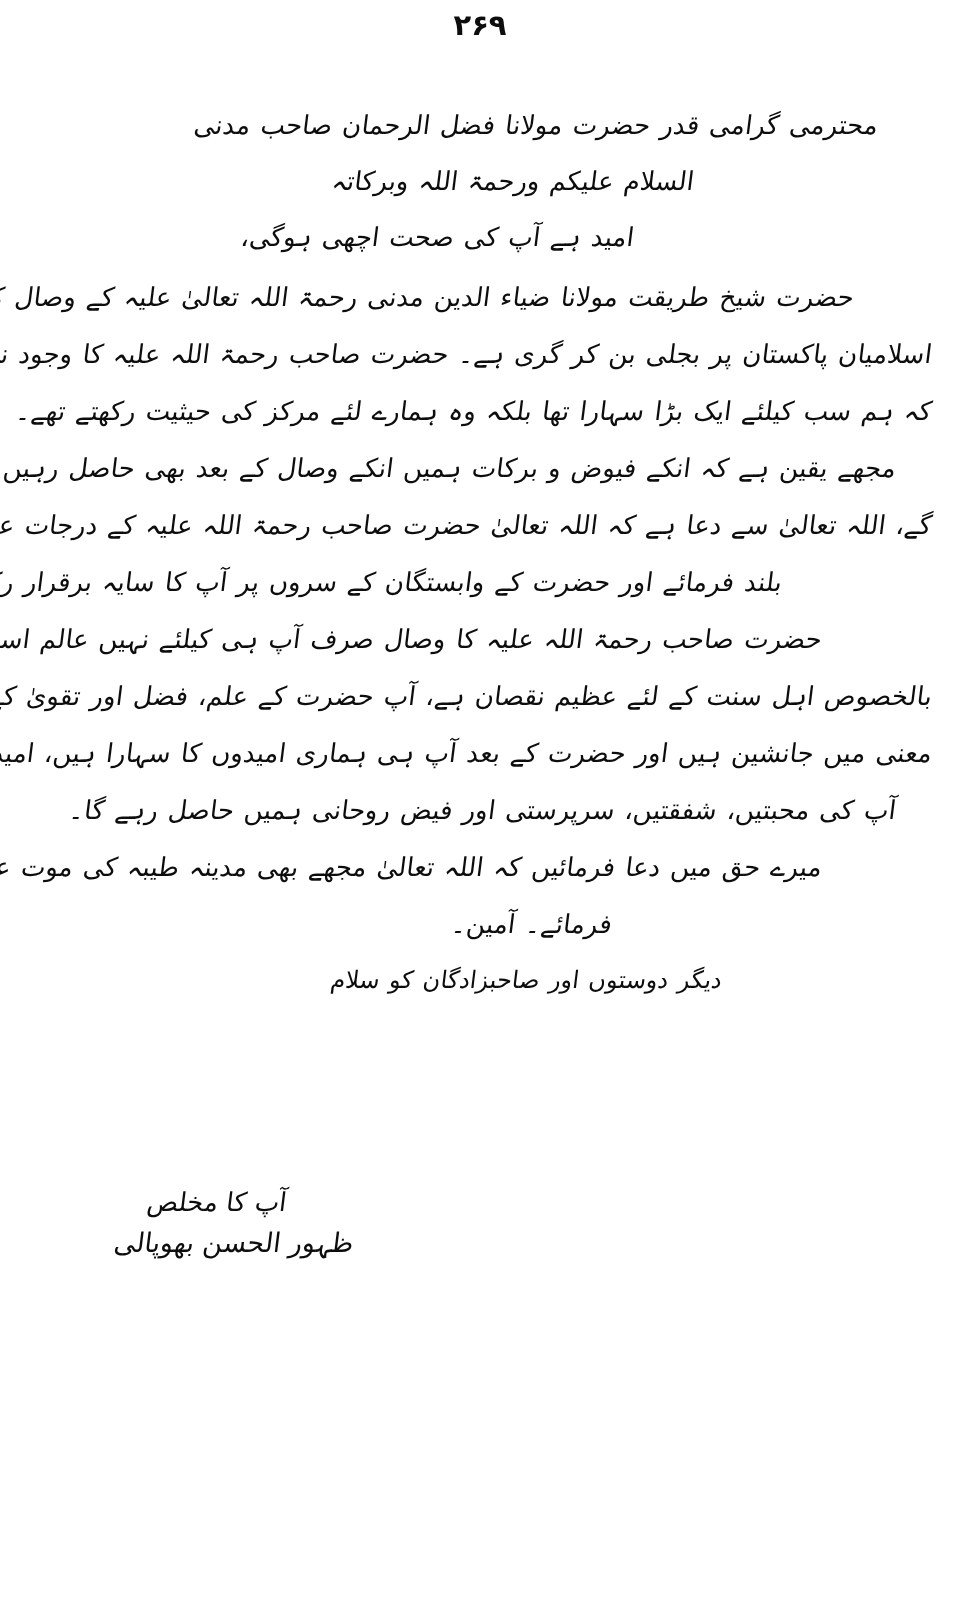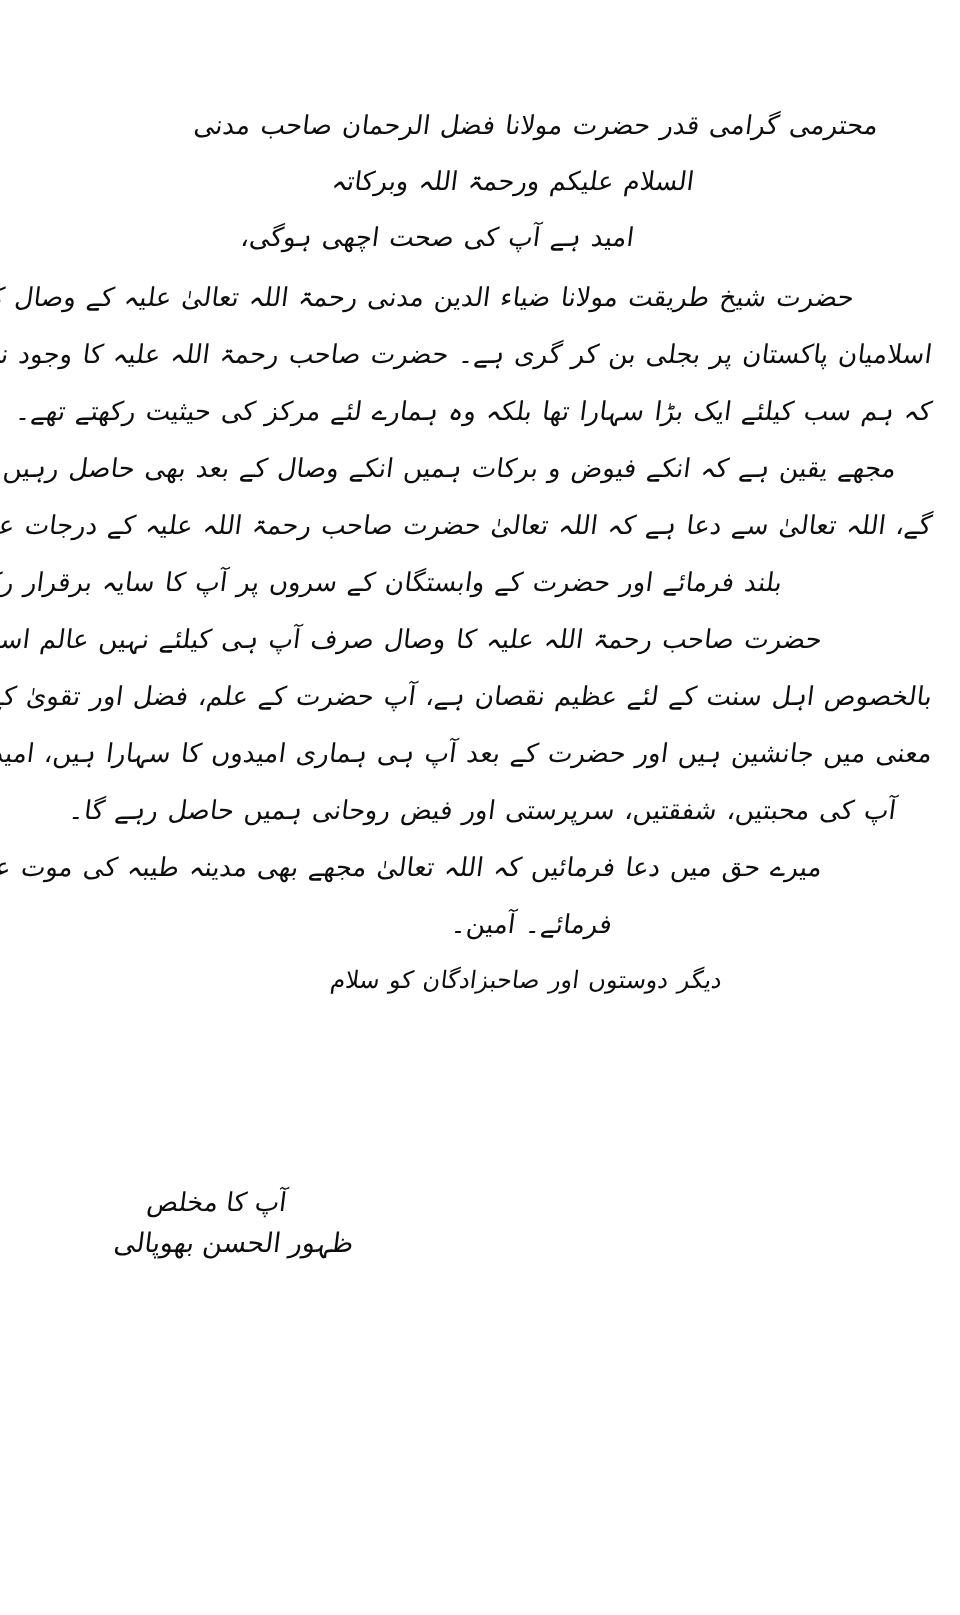--- a/index.html
+++ b/index.html
@@ -98,20 +98,21 @@
   .sig-name {
     font-size: 27px;
     margin-right: -34px;
   }
 </style>
 </head>
 <body>
 
 <div class="page">
 
+  <div class="page-number">۲۶۹</div>
 
   <div class="letter-body">
 
     <div class="line l-head">محترمی گرامی قدر حضرت مولانا فضل الرحمان صاحب مدنی</div>
 
     <div class="line l-salam">السلام علیکم ورحمۃ اللہ وبرکاتہ</div>
 
     <div class="line l-hope">امید ہے آپ کی صحت اچھی ہوگی،</div>
 
     <div class="block">

